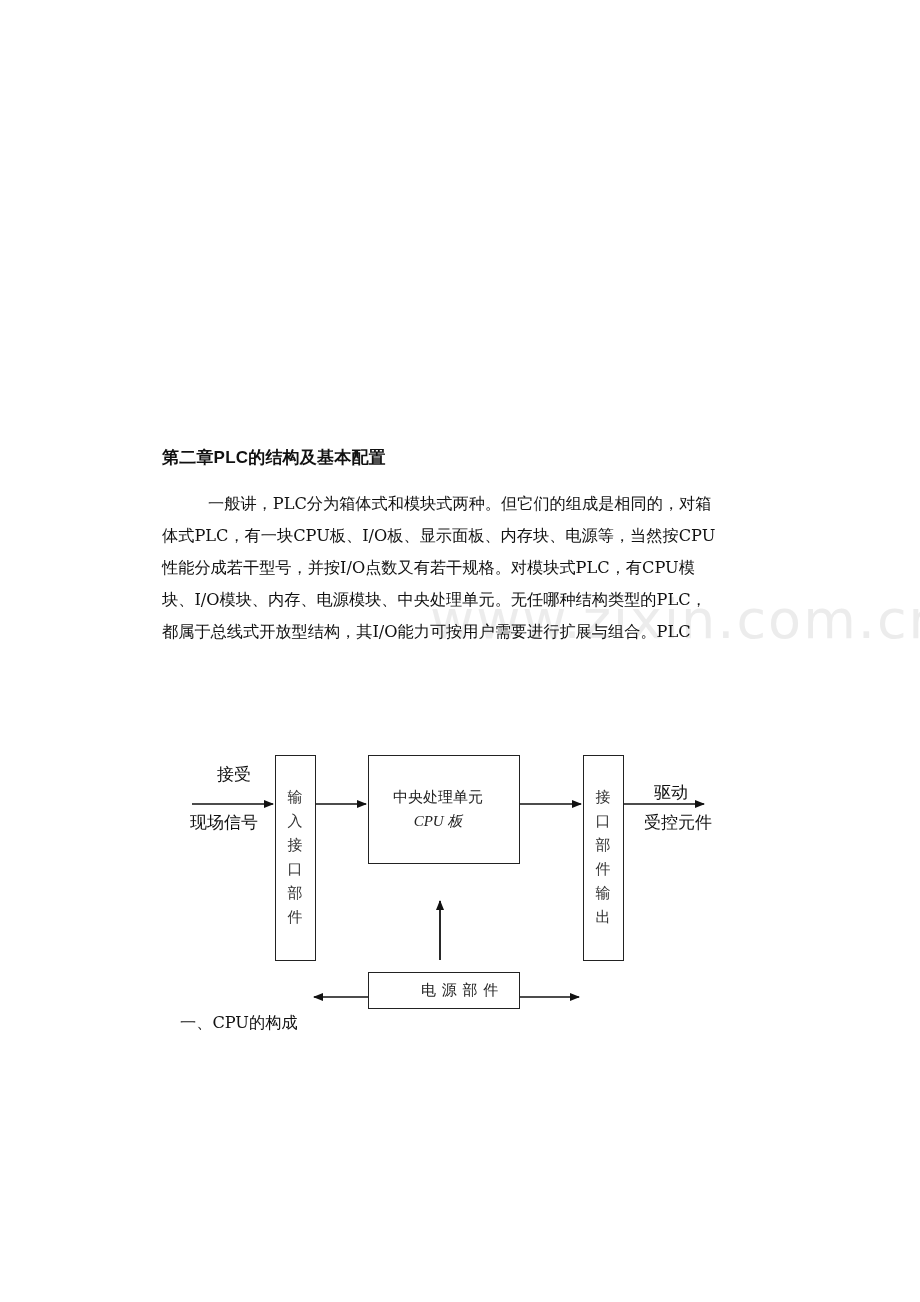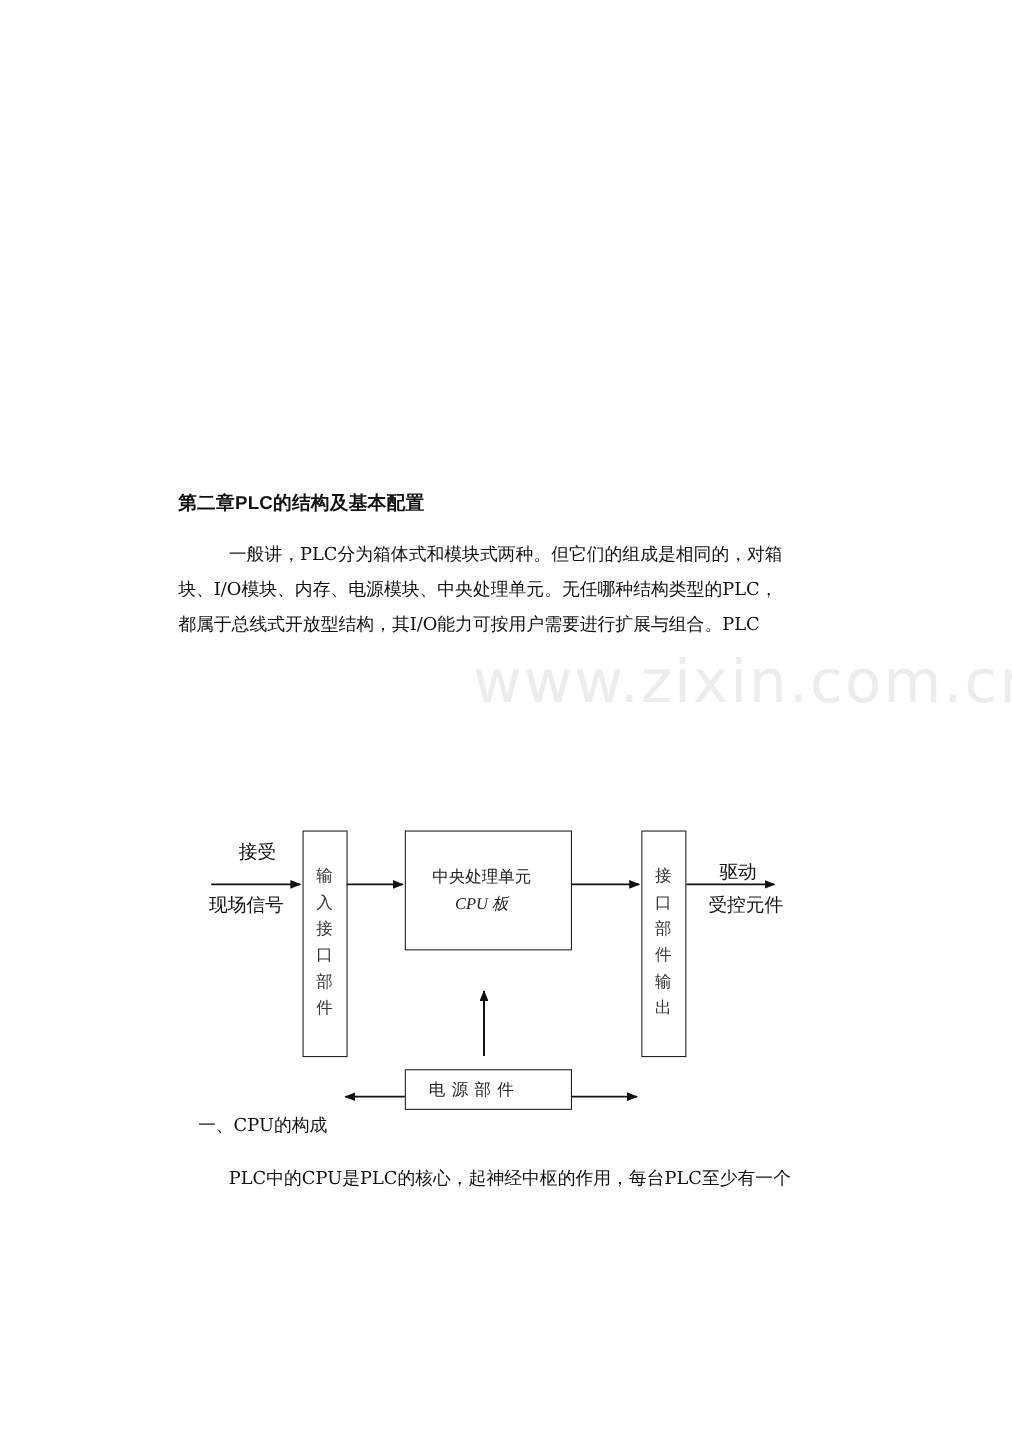--- a/index.html
+++ b/index.html
@@ -27,20 +27,22 @@
 <body>
 
 <div class="page">
 
   <div class="watermark">www.zixin.com.cn</div>
 
   <div class="chapter-title">第二章PLC的结构及基本配置</div>
 
   <div class="para" style="top:488px;">
     <span class="line indent">一般讲，PLC分为箱体式和模块式两种。但它们的组成是相同的，对箱</span>
+    <span class="line">体式PLC，有一块CPU板、I/O板、显示面板、内存块、电源等，当然按CPU</span>
+    <span class="line">性能分成若干型号，并按I/O点数又有若干规格。对模块式PLC，有CPU模</span>
     <span class="line">块、I/O模块、内存、电源模块、中央处理单元。无任哪种结构类型的PLC，</span>
     <span class="line">都属于总线式开放型结构，其I/O能力可按用户需要进行扩展与组合。PLC</span>
   </div>
 
   <div class="diagram">
     <svg width="920" height="1302" style="position:absolute;left:0;top:0;">
       <defs>
         <marker id="ah" markerWidth="10" markerHeight="8" refX="9" refY="4" orient="auto" markerUnits="userSpaceOnUse">
           <polygon points="0,0 10,4 0,8" fill="#111"></polygon>
         </marker>
@@ -85,22 +87,19 @@
       <span>部</span>
       <span>件</span>
       <span>输</span>
       <span>出</span>
     </div>
 
     <div class="dlabel" style="left:654px; top:741px;">驱动</div>
     <div class="dlabel" style="left:644px; top:771px;">受控元件</div>
 
     <div class="box" style="left:368px; top:932px; width:152px; height:37px;"></div>
-    <div class="center-text" style="left:353px; top:941px; width:152px; letter-spacing:1px;">电 源 部 件</div>
+    <div class="center-text" style="left:384px; top:941px; width:152px; letter-spacing:1px;">电 源 部 件</div>
   </div>
 
   <div class="section-heading">一、CPU的构成</div>
 
-  <div class="para" style="top:1055px;">
-    <span class="line indent">PLC中的CPU是PLC的核心，起神经中枢的作用，每台PLC至少有一个</span>
-  </div>
 
 </div>
 
 </body></html>

